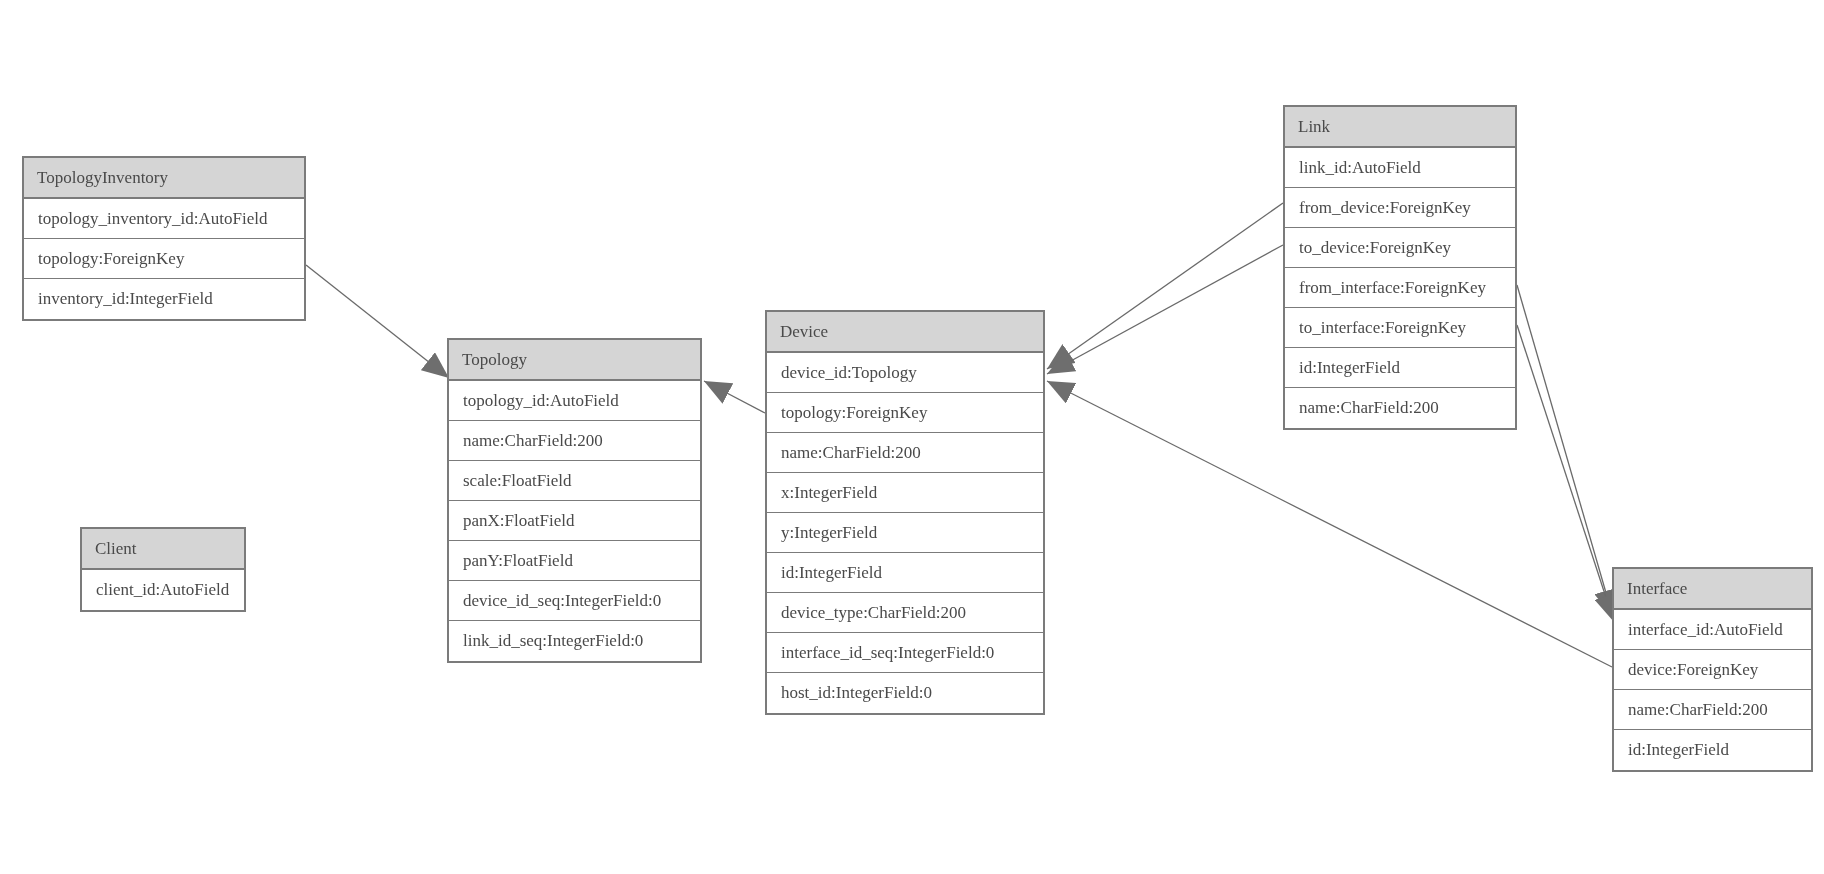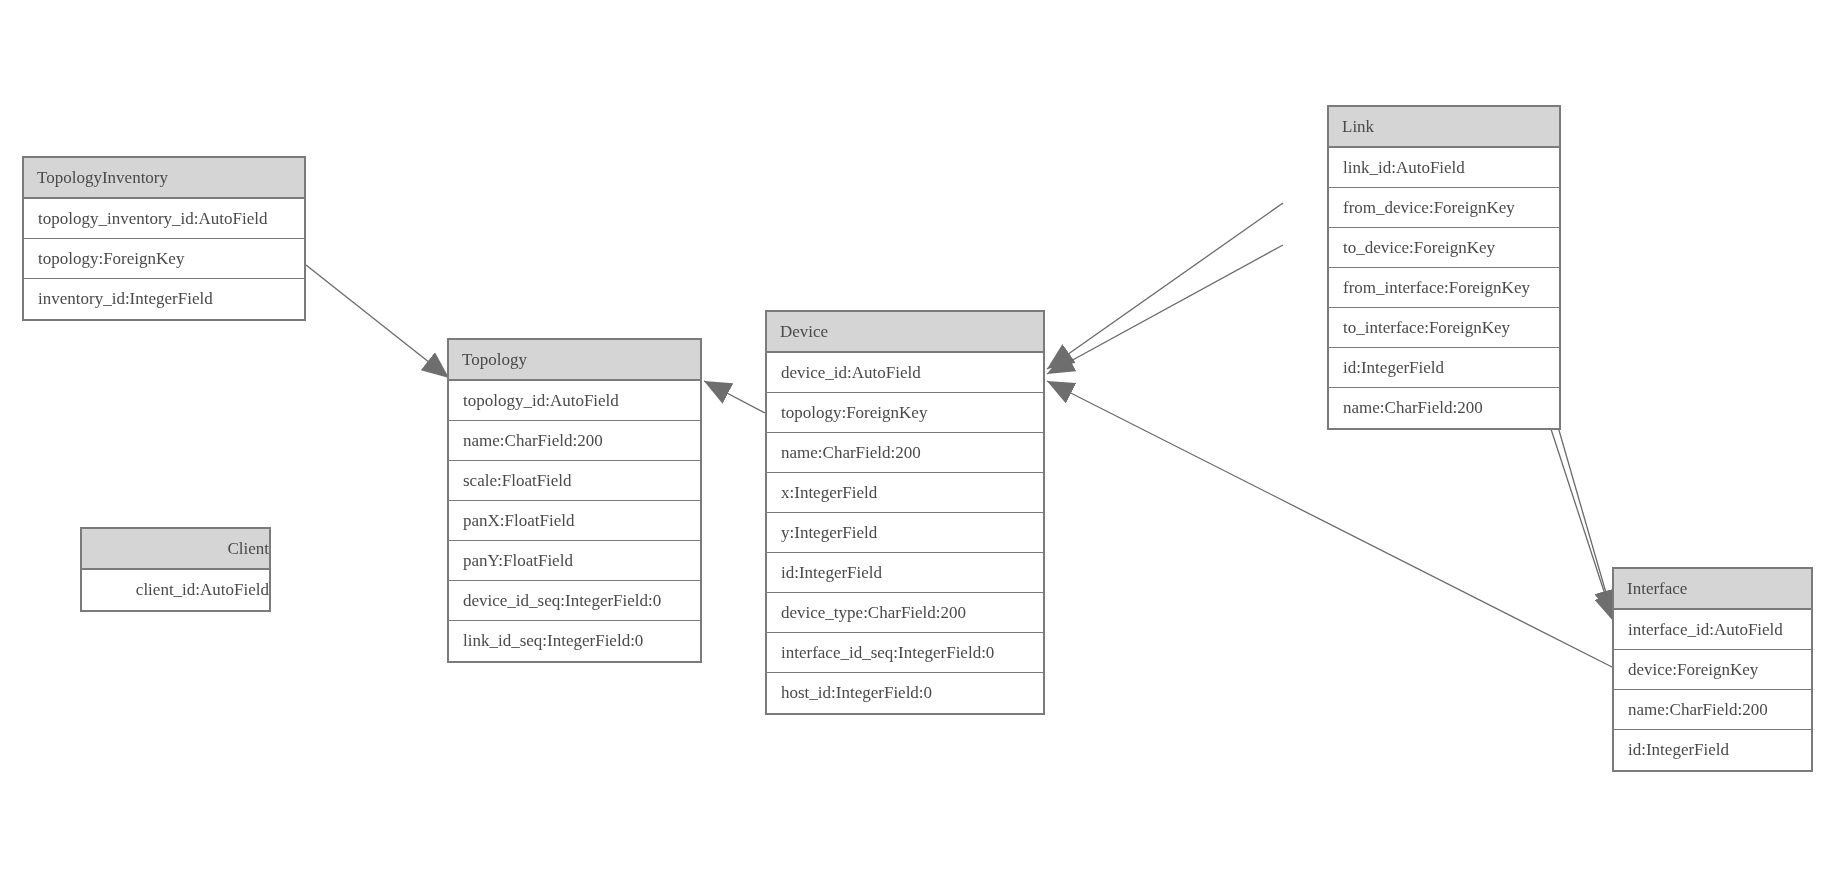--- a/index.html
+++ b/index.html
@@ -73,37 +73,37 @@
       <div class="entity" style="left: 447px; top: 318px; width: 255px; margin-top: 20px;">
         <div class="entity-header">Topology</div>
         <div class="entity-row">topology_id:AutoField</div>
         <div class="entity-row">name:CharField:200</div>
         <div class="entity-row">scale:FloatField</div>
         <div class="entity-row">panX:FloatField</div>
         <div class="entity-row">panY:FloatField</div>
         <div class="entity-row">device_id_seq:IntegerField:0</div>
         <div class="entity-row">link_id_seq:IntegerField:0</div>
       </div>
-      <div class="entity" style="left: 80px; top: 527px; width: 191px; text-align: right;">
+      <div class="entity" style="left: 80px; top: 527px; width: 166px;">
         <div class="entity-header">Client</div>
         <div class="entity-row">client_id:AutoField</div>
       </div>
       <div class="entity" style="left: 765px; top: 310px; width: 280px;">
         <div class="entity-header">Device</div>
-        <div class="entity-row">device_id:AutoField</div>
+        <div class="entity-row">device_id:Topology</div>
         <div class="entity-row">topology:ForeignKey</div>
         <div class="entity-row">name:CharField:200</div>
         <div class="entity-row">x:IntegerField</div>
         <div class="entity-row">y:IntegerField</div>
         <div class="entity-row">id:IntegerField</div>
         <div class="entity-row">device_type:CharField:200</div>
         <div class="entity-row">interface_id_seq:IntegerField:0</div>
         <div class="entity-row">host_id:IntegerField:0</div>
       </div>
-      <div class="entity" style="left: 1283px; top: 105px; width: 234px; margin-left: 44px;">
+      <div class="entity" style="left: 1283px; top: 105px; width: 234px;">
         <div class="entity-header">Link</div>
         <div class="entity-row">link_id:AutoField</div>
         <div class="entity-row">from_device:ForeignKey</div>
         <div class="entity-row">to_device:ForeignKey</div>
         <div class="entity-row">from_interface:ForeignKey</div>
         <div class="entity-row">to_interface:ForeignKey</div>
         <div class="entity-row">id:IntegerField</div>
         <div class="entity-row">name:CharField:200</div>
       </div>
       <div class="entity" style="left: 1612px; top: 567px; width: 201px;">

